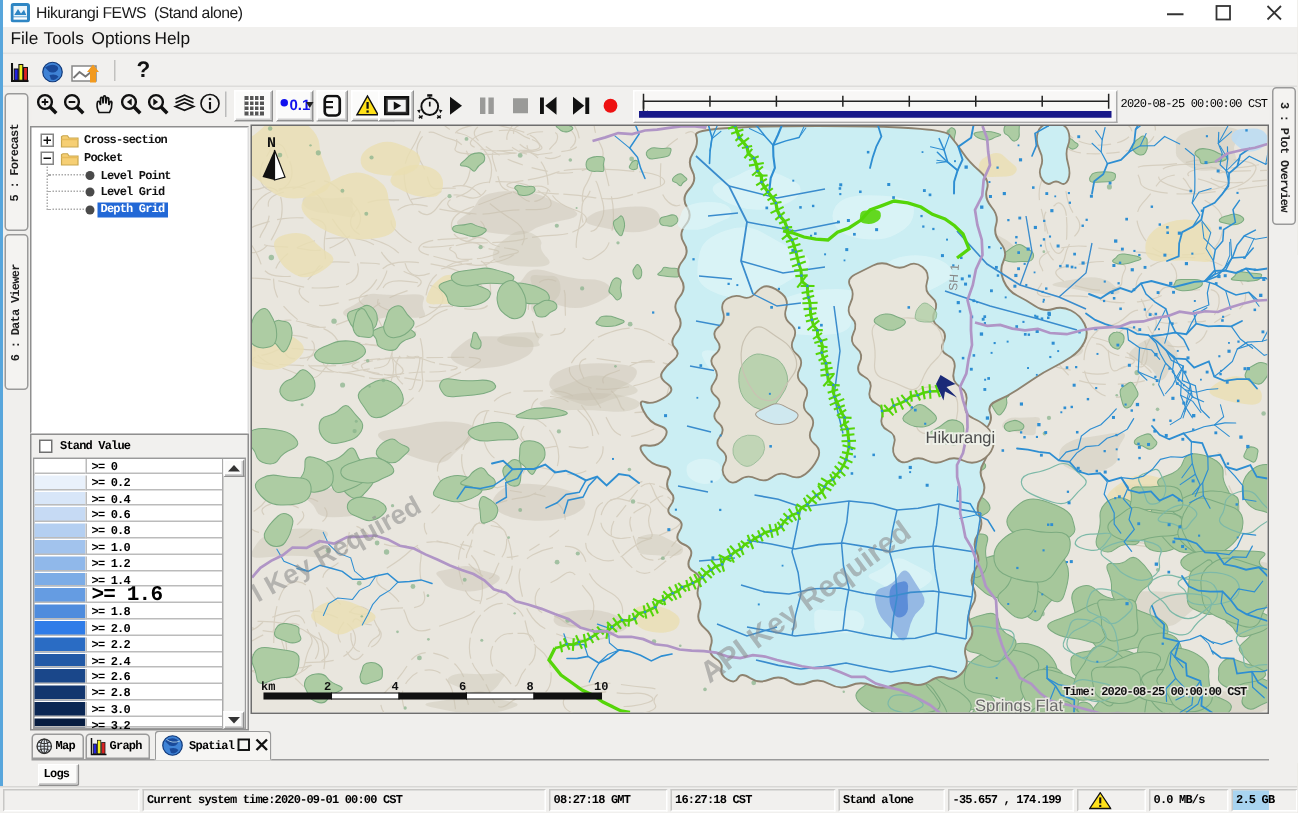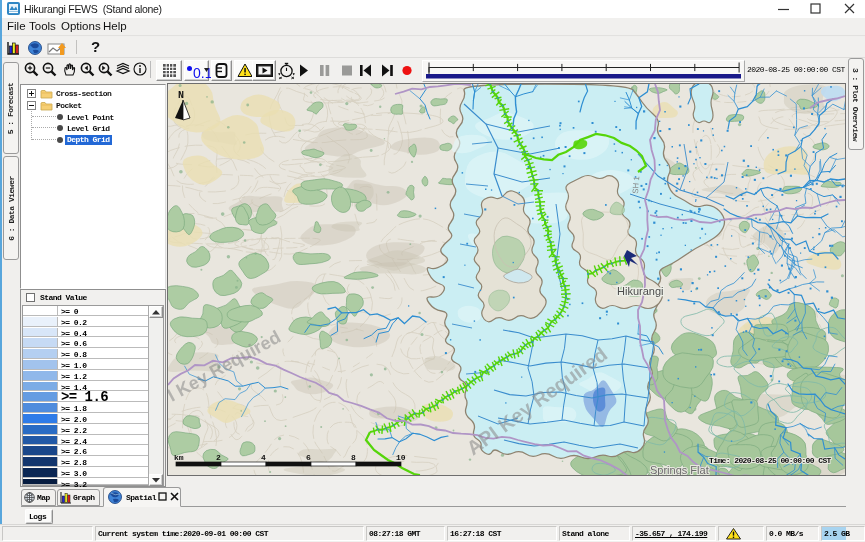--- a/index.html
+++ b/index.html
@@ -102,21 +102,21 @@
       <line x1="1" y1="4.2" x2="14" y2="4.2"></line>
       <line x1="1" y1="7.5" x2="14" y2="7.5"></line>
       <line x1="1" y1="10.8" x2="14" y2="10.8"></line>
       <line x1="4.2" y1="1" x2="4.2" y2="14"></line>
       <line x1="7.5" y1="1" x2="7.5" y2="14"></line>
       <line x1="10.8" y1="1" x2="10.8" y2="14"></line>
     </g>
   </svg>
 <div class="abs btn3d" style="left:184px;top:60px;width:25px;height:21px;"></div>
 <div class="abs" style="left:187px;top:66px;width:5px;height:5px;border-radius:50%;background:#1111ee;"></div>
-<div class="abs" style="left:193px;top:65px;font-size:14px;color:#1111ee;font-weight:normal;">0.1</div>
+<div class="abs" style="left:193px;top:65px;font-size:10px;color:#1111ee;font-weight:bold;">0.1</div>
 <svg class="abs" style="left:204px;top:68px;" width="6" height="5">
     <path d="M0 0 L5 0 L2.5 4 Z" fill="#222"></path>
   </svg>
 <div class="abs btn3d" style="left:211px;top:60px;width:21px;height:21px;"></div>
 <svg class="abs" style="left:215px;top:63px;" width="13" height="15">
     <rect x="1.5" y="1" width="10" height="13" rx="2.5" fill="none" stroke="#111" stroke-width="1.8"></rect>
     <line x1="2" y1="5" x2="7" y2="5" stroke="#111" stroke-width="1.4"></line>
     <line x1="2" y1="8.5" x2="7" y2="8.5" stroke="#111" stroke-width="1.4"></line>
   </svg>
 <div class="abs btn3d" style="left:234px;top:60px;width:29px;height:21px;"></div>
@@ -1539,20 +1539,20 @@
 <div class="abs" style="left:632px;top:526px;width:84px;height:15px;border:1px solid #c8c7c5;border-right-color:#fff;border-bottom-color:#fff;"></div>
 <div class="abs" style="left:718px;top:526px;width:46px;height:15px;border:1px solid #c8c7c5;border-right-color:#fff;border-bottom-color:#fff;"></div>
 <div class="abs" style="left:766px;top:526px;width:53px;height:15px;border:1px solid #c8c7c5;border-right-color:#fff;border-bottom-color:#fff;"></div>
 <div class="abs" style="left:821px;top:526px;width:44px;height:15px;border:1px solid #c8c7c5;border-right-color:#fff;border-bottom-color:#fff;"></div>
 <div class="abs" style="left:822px;top:527px;width:24px;height:13px;background:#a8d4f0;"></div>
 <div class="abs mono" style="left:5px;top:529px;font-size:8px;line-height:10px;letter-spacing:-0.55px;color:#000;margin-top:28px;">Administrator</div>
 <div class="abs mono" style="left:98px;top:529px;font-size:8px;line-height:10px;letter-spacing:-0.55px;color:#000;">Current system time:2020-09-01 00:00 CST</div>
 <div class="abs mono" style="left:369px;top:529px;font-size:8px;line-height:10px;letter-spacing:-0.55px;color:#000;">08:27:18 GMT</div>
 <div class="abs mono" style="left:450px;top:529px;font-size:8px;line-height:10px;letter-spacing:-0.55px;color:#000;">16:27:18 CST</div>
 <div class="abs mono" style="left:562px;top:529px;font-size:8px;line-height:10px;letter-spacing:-0.55px;color:#000;">Stand alone</div>
-<div class="abs mono" style="left:635px;top:529px;font-size:8px;line-height:10px;letter-spacing:-0.55px;color:#000;text-decoration:underline;">-35.657 , 174.199</div>
+<div class="abs mono" style="left:635px;top:529px;font-size:8px;line-height:10px;letter-spacing:-0.55px;color:#000;">-35.657 , 174.199</div>
 <div class="abs mono" style="left:769px;top:529px;font-size:8px;line-height:10px;letter-spacing:-0.55px;color:#000;">0.0 MB/s</div>
 <div class="abs mono" style="left:824px;top:529px;font-size:8px;line-height:10px;letter-spacing:-0.55px;color:#000;">2.5 GB</div>
 <svg class="abs" style="left:726px;top:528px;" width="15" height="12">
     <path d="M7.5 0.5 L14.5 11 L0.5 11 Z" fill="#ffe11a" stroke="#111" stroke-width="0.9"></path>
     <rect x="6.8" y="3.6" width="1.4" height="4" fill="#111"></rect>
     <rect x="6.8" y="8.6" width="1.4" height="1.4" fill="#111"></rect>
   </svg>
 
 </body></html>

